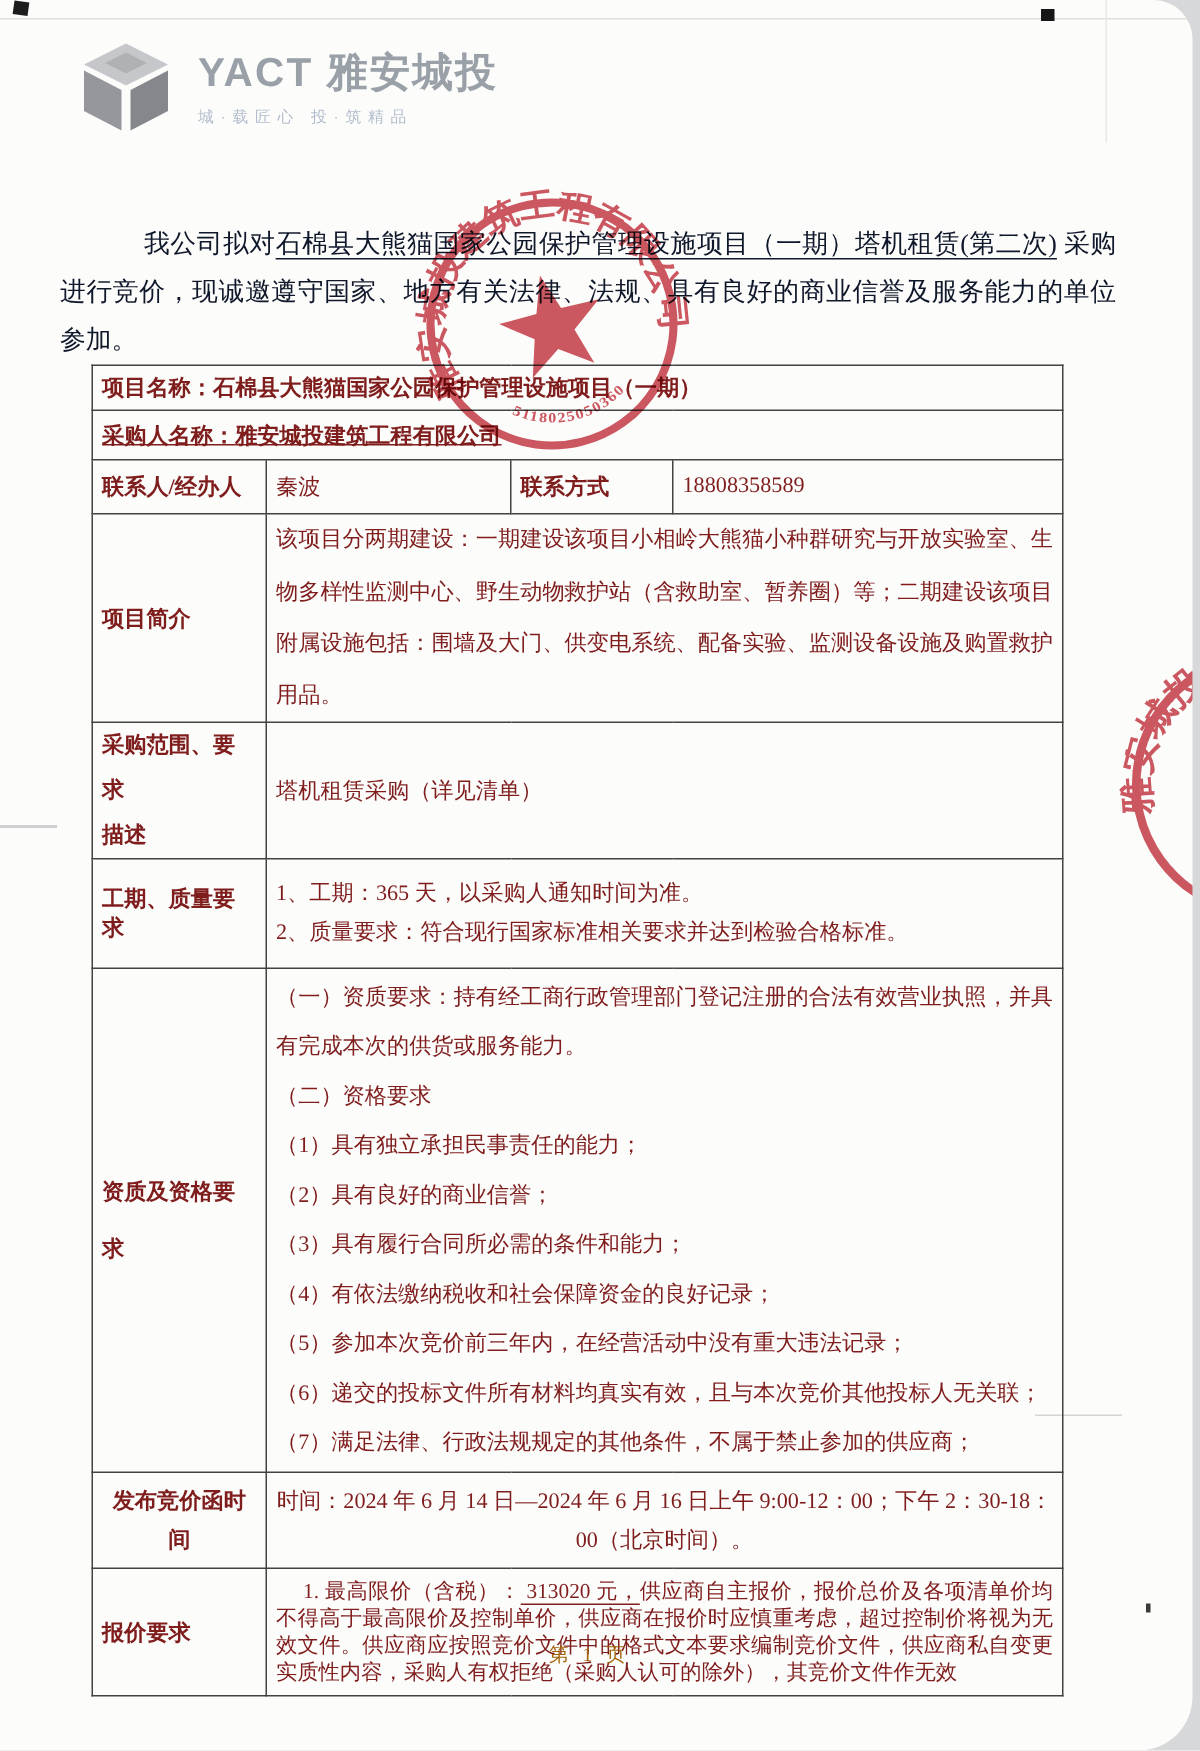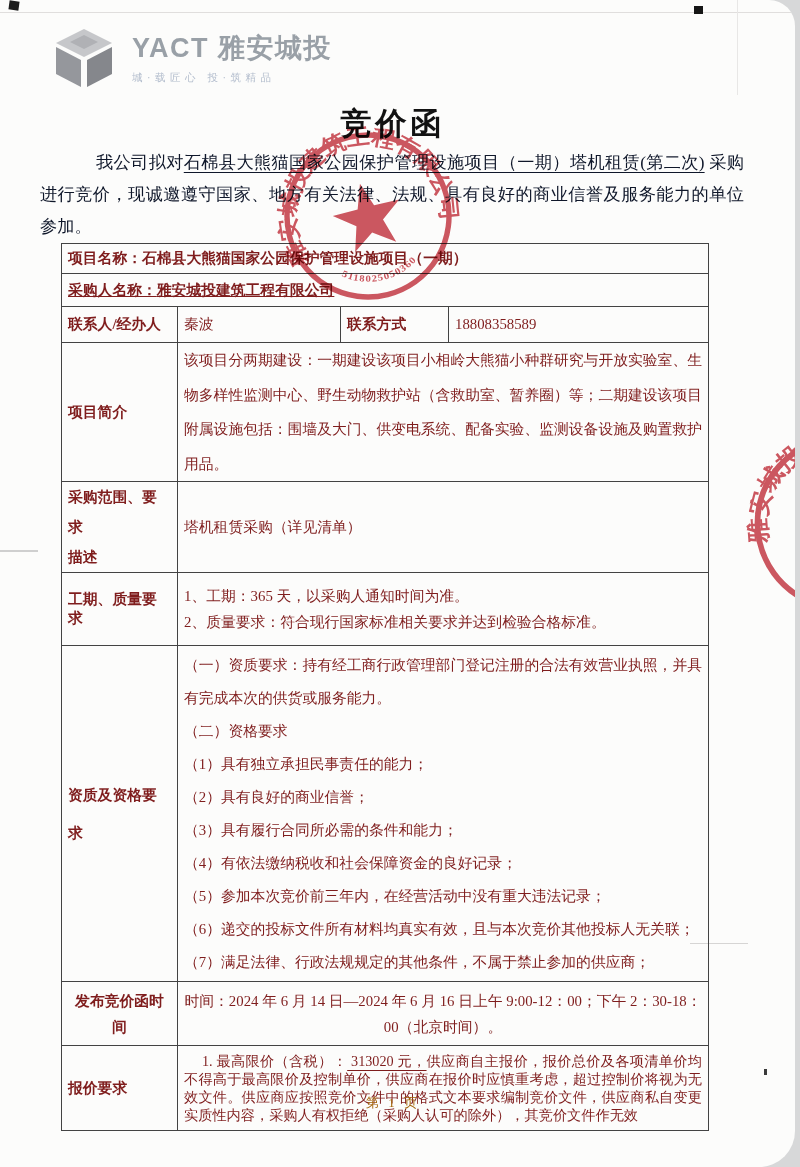--- a/index.html
+++ b/index.html
@@ -93,21 +93,20 @@
       <polygon points="4,20 29,33 29,60 4,47" fill="#95979c"></polygon>
       <polygon points="60,20 35,33 35,60 60,47" fill="#85878c"></polygon>
       <polygon points="32,8 46,15 32,22 18,15" fill="#b0b1b5"></polygon>
     </svg>
     <div class="brand">
       <div class="brand-name">YACT 雅安城投</div>
       <div class="brand-tagline">城·载匠心  投·筑精品</div>
     </div>
   </div>
 
-  <div class="doc-title">竞价函</div>
 
   <div class="intro">
     <p><span>我公司拟对</span><span class="u">石棉县大熊猫国家公园保护管理设施项目（一期）塔机租赁(第二次)</span><span> 采购进行竞价，现诚邀遵守国家、地方有关法律、法规、具有良好的商业信誉及服务能力的单位参加。</span></p>
   </div>
 
   <table class="doc">
     <colgroup>
         <col style="width:116px">
         <col style="width:163px">
         <col style="width:108px">

